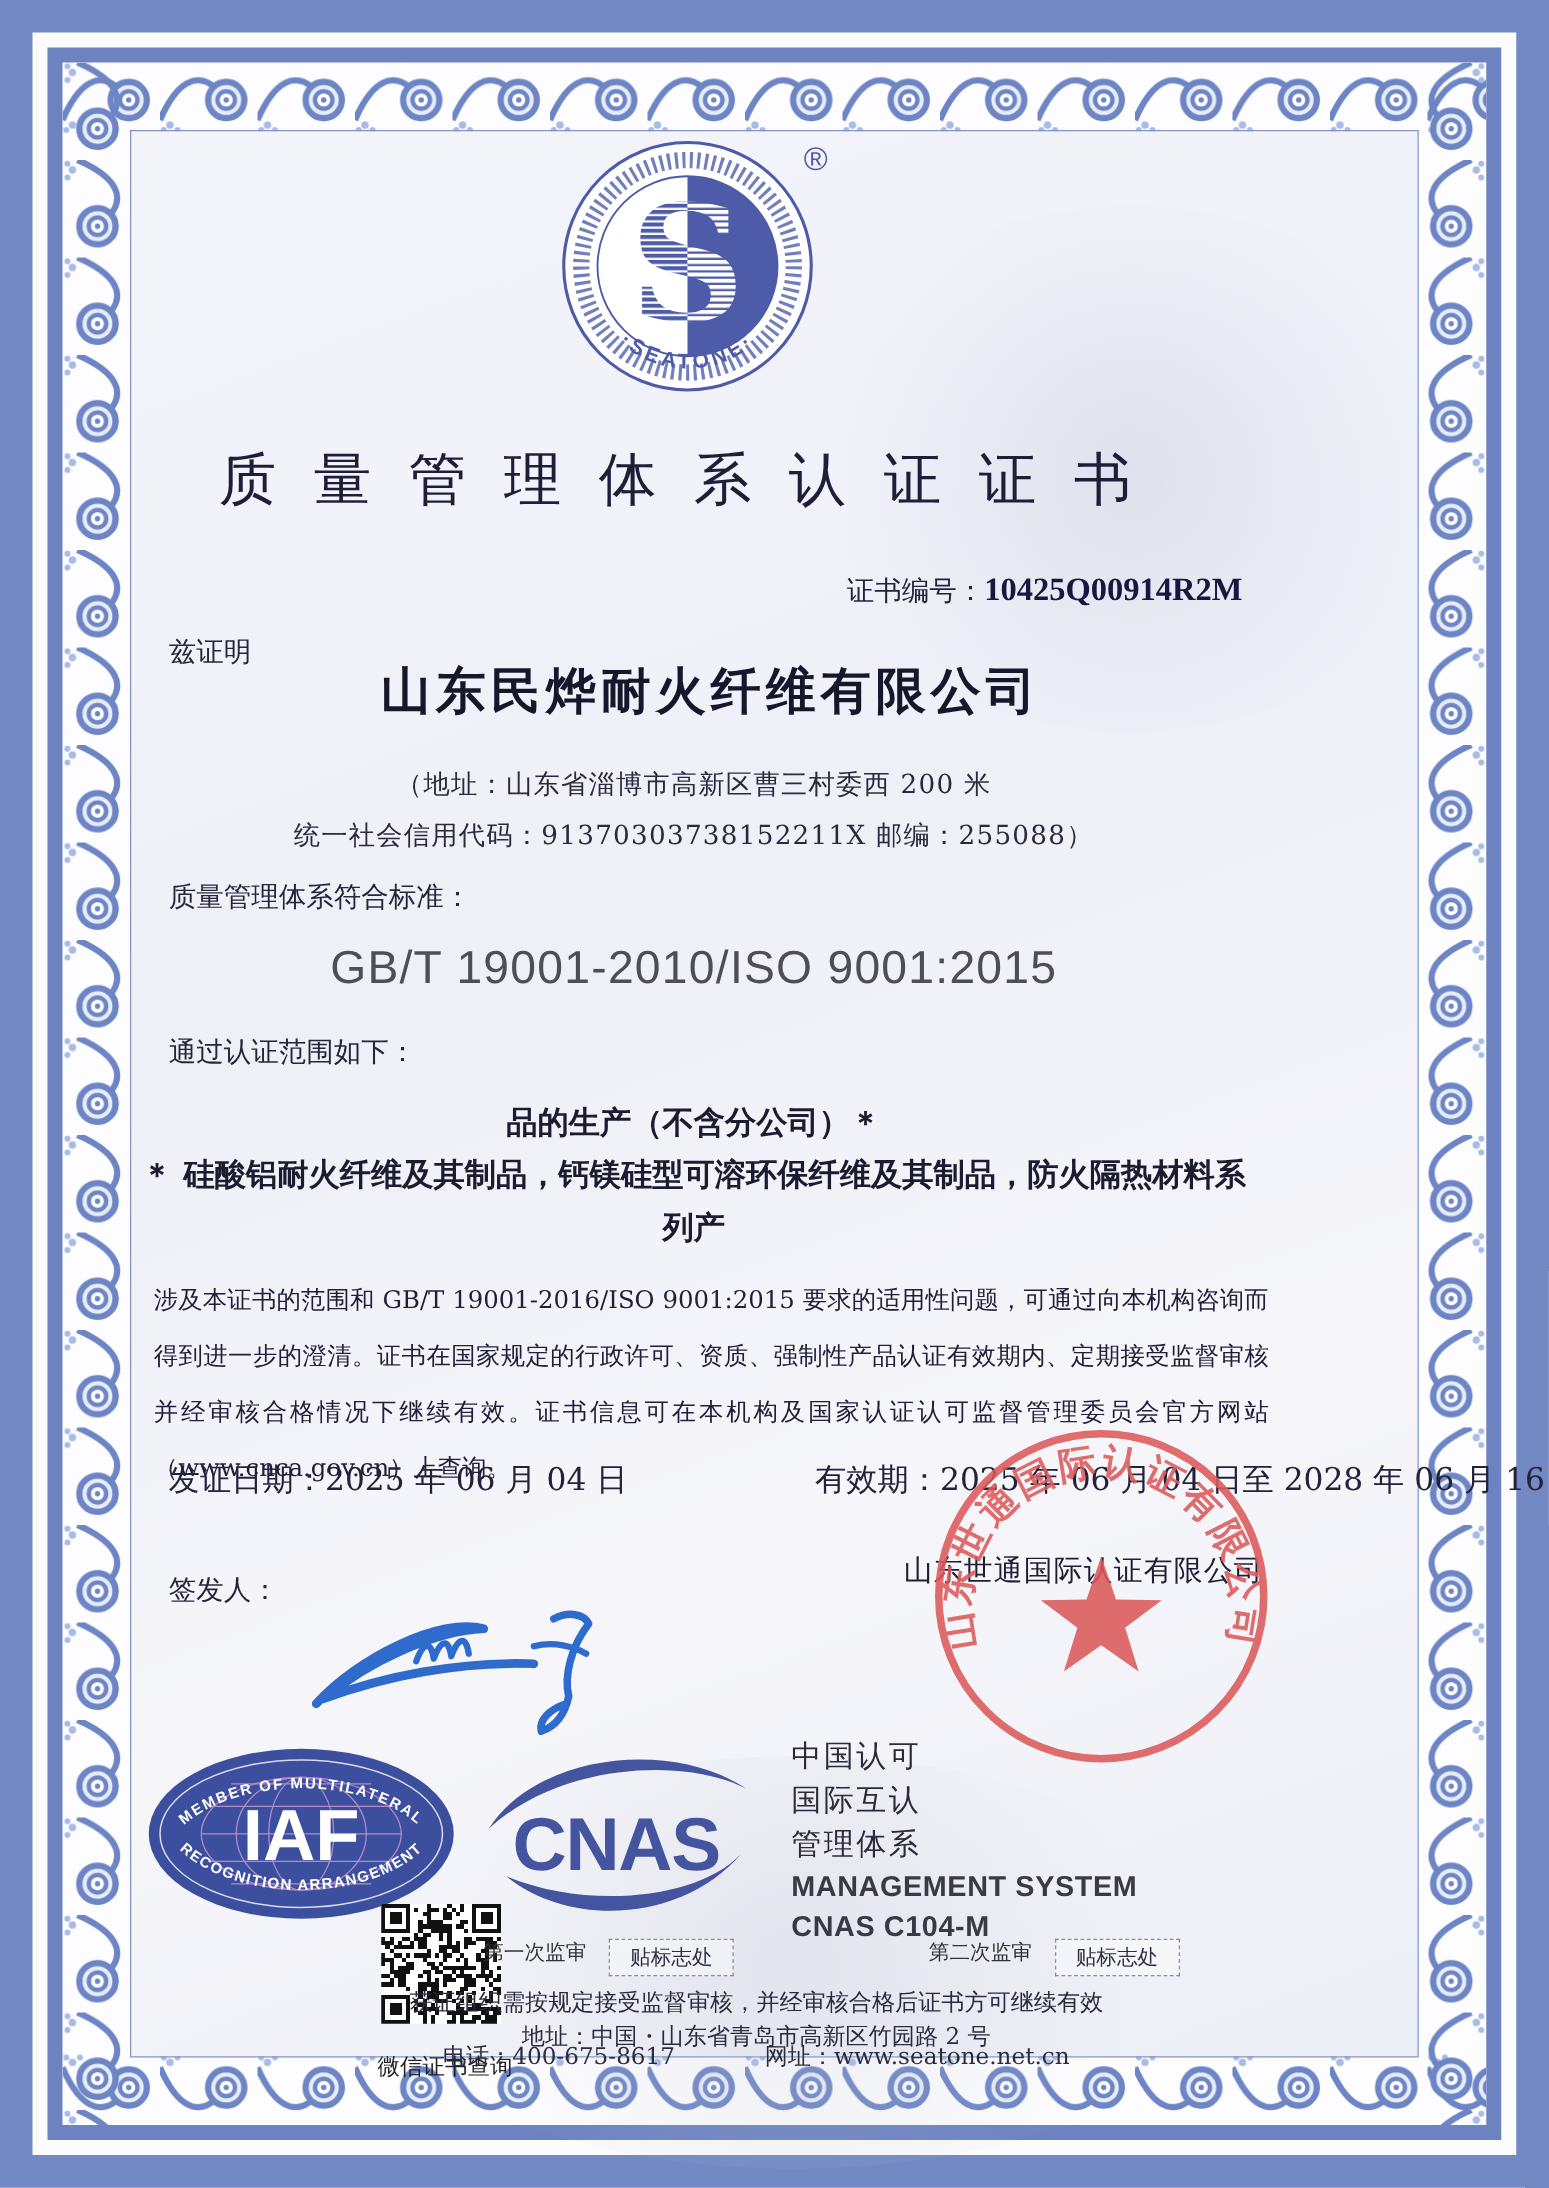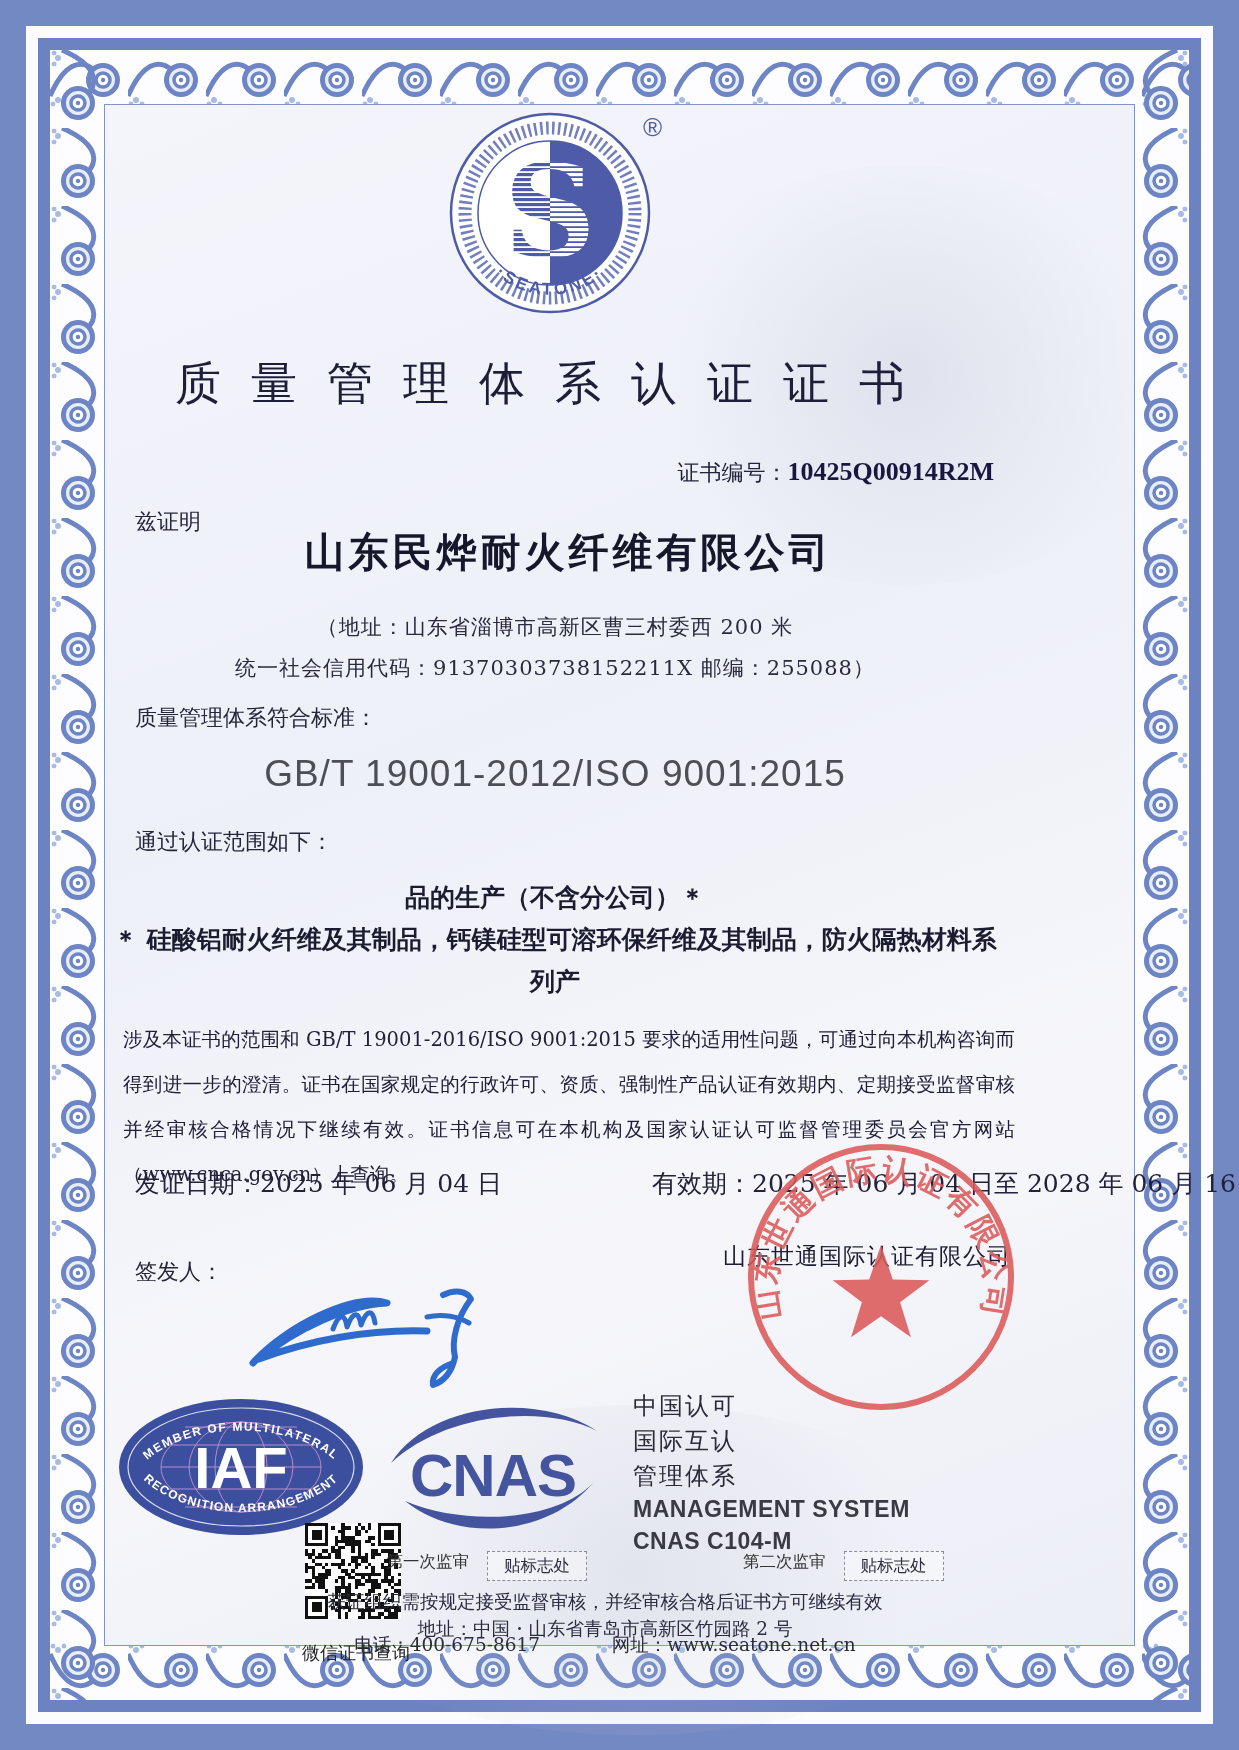--- a/index.html
+++ b/index.html
@@ -125,21 +125,21 @@
     <div class="abs small-label" style="left:30px;top:402px">兹证明</div>
 
     <div class="cwrap" style="top:420px">
       <span class="company">山东民烨耐火纤维有限公司</span>
     </div>
     <div class="cwrap addr" style="top:508px">（地址：山东省淄博市高新区曹三村委西 200 米</div>
     <div class="cwrap addr" style="top:549px">统一社会信用代码：91370303738152211X 邮编：255088）</div>
 
     <div class="abs small-label" style="left:30px;top:598px">质量管理体系符合标准：</div>
     <div class="cwrap" style="top:648px">
-      <span class="standard">GB/T 19001-2012/ISO 9001:2015</span>
+      <span class="standard">GB/T 19001-2010/ISO 9001:2015</span>
     </div>
 
     <div class="abs small-label" style="left:30px;top:722px">通过认证范围如下：</div>
     <div class="cwrap scope" style="top:772px">
       <div>品的生产（不含分公司）＊</div>
       <div>＊ 硅酸铝耐火纤维及其制品，钙镁硅型可溶环保纤维及其制品，防火隔热材料系列产</div>
     </div>
 
     <div class="legal">涉及本证书的范围和 GB/T 19001-2016/ISO 9001:2015 要求的适用性问题，可通过向本机构咨询而得到进一步的澄清。证书在国家规定的行政许可、资质、强制性产品认证有效期内、定期接受监督审核并经审核合格情况下继续有效。证书信息可在本机构及国家认证认可监督管理委员会官方网站（www.cnca.gov.cn）上查询。</div>
 

